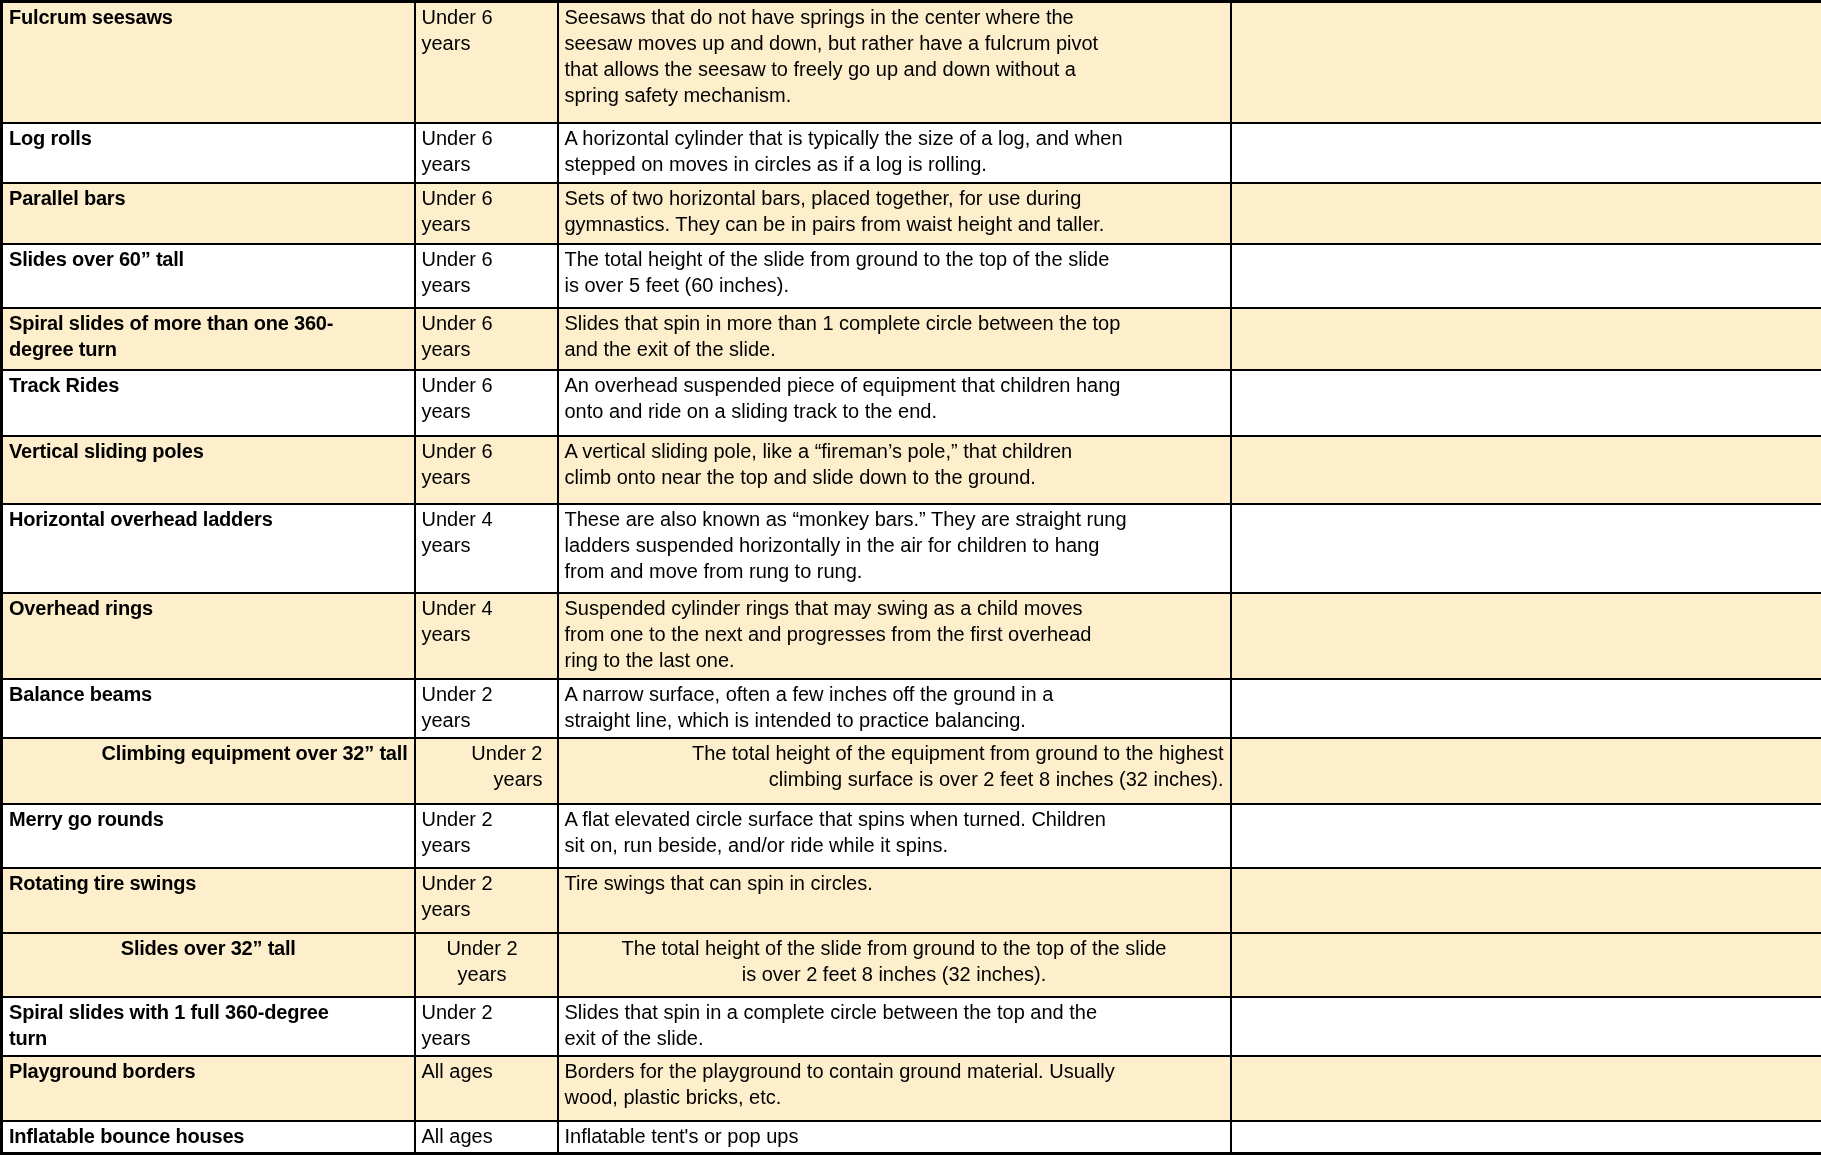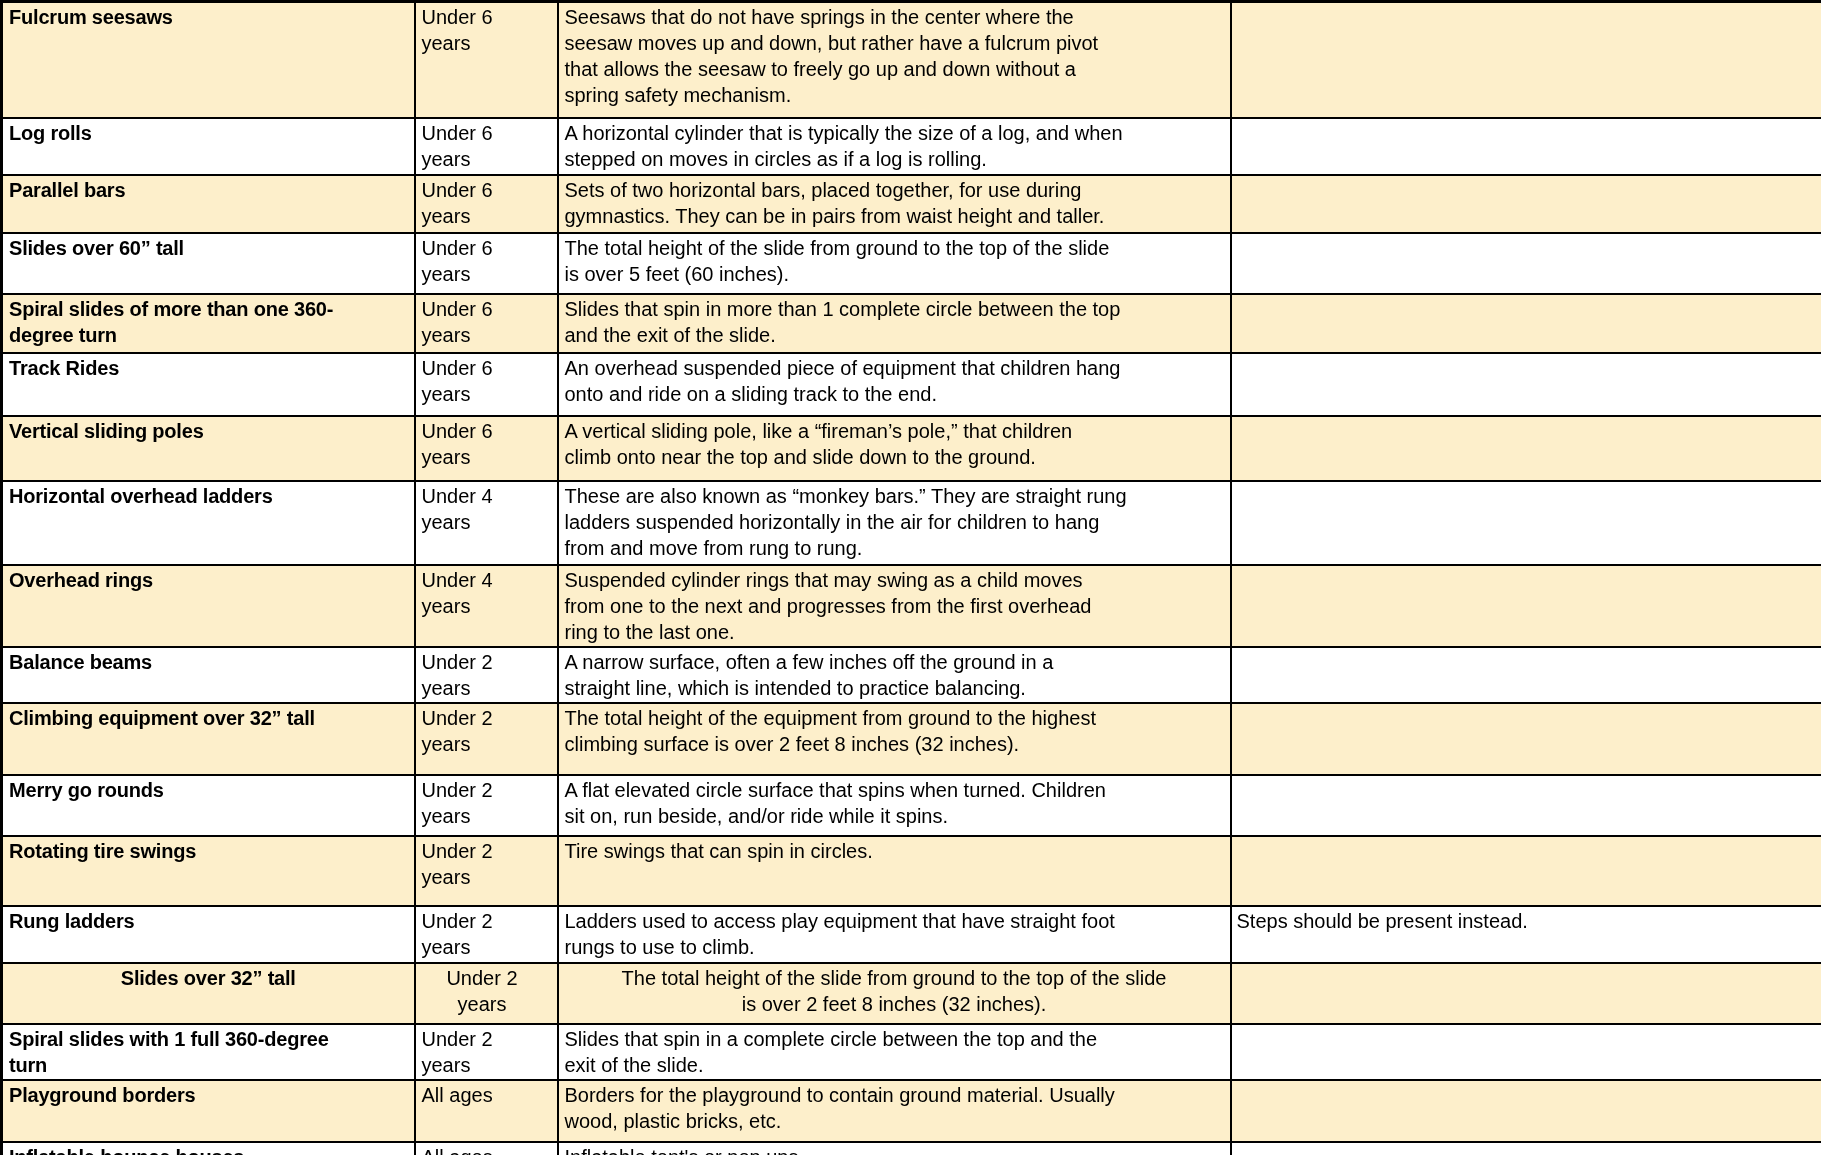--- a/index.html
+++ b/index.html
@@ -139,54 +139,46 @@
 
   <tr data-name="table-row" class="plain" style="height: 56px;">
     <td class="name-cell" data-name="equipment-name-cell">Balance beams</td>
     <td class="age-cell" data-name="age-restriction-cell">Under 2
 years</td>
     <td class="description-cell" data-name="description-cell">A narrow surface, often a few inches off the ground in a
 straight line, which is intended to practice balancing.</td>
     <td class="note-cell" data-name="note-cell"></td>
   </tr>
 
-  <tr data-name="table-row" class="band" style="height: 72px;">
+  <tr data-name="table-row" class="band" style="height: 63px; text-align: right;">
     <td class="name-cell" data-name="equipment-name-cell">Climbing equipment over 32” tall</td>
     <td class="age-cell" data-name="age-restriction-cell">Under 2
 years</td>
     <td class="description-cell" data-name="description-cell">The total height of the equipment from ground to the highest
 climbing surface is over 2 feet 8 inches (32 inches).</td>
     <td class="note-cell" data-name="note-cell"></td>
   </tr>
 
   <tr data-name="table-row" class="plain" style="height: 61px; margin-left: 40px;">
     <td class="name-cell" data-name="equipment-name-cell">Merry go rounds</td>
     <td class="age-cell" data-name="age-restriction-cell">Under 2
 years</td>
     <td class="description-cell" data-name="description-cell">A flat elevated circle surface that spins when turned. Children
 sit on, run beside, and/or ride while it spins.</td>
     <td class="note-cell" data-name="note-cell"></td>
   </tr>
 
-  <tr data-name="table-row" class="band" style="height: 70px;">
+  <tr data-name="table-row" class="band" style="height: 62px;">
     <td class="name-cell" data-name="equipment-name-cell">Rotating tire swings</td>
     <td class="age-cell" data-name="age-restriction-cell">Under 2
 years</td>
     <td class="description-cell" data-name="description-cell">Tire swings that can spin in circles.</td>
     <td class="note-cell" data-name="note-cell"></td>
   </tr>
 
-  <tr data-name="table-row" class="plain" style="height: 57px;">
-    <td class="name-cell" data-name="equipment-name-cell">Rung ladders</td>
-    <td class="age-cell" data-name="age-restriction-cell">Under 2
-years</td>
-    <td class="description-cell" data-name="description-cell">Ladders used to access play equipment that have straight foot
-rungs to use to climb.</td>
-    <td class="note-cell" data-name="note-cell">Steps should be present instead.</td>
-  </tr>
 
   <tr data-name="table-row" class="band" style="height: 61px; text-align: center;">
     <td class="name-cell" data-name="equipment-name-cell">Slides over 32” tall</td>
     <td class="age-cell" data-name="age-restriction-cell">Under 2
 years</td>
     <td class="description-cell" data-name="description-cell">The total height of the slide from ground to the top of the slide
 is over 2 feet 8 inches (32 inches).</td>
     <td class="note-cell" data-name="note-cell"></td>
   </tr>
 

